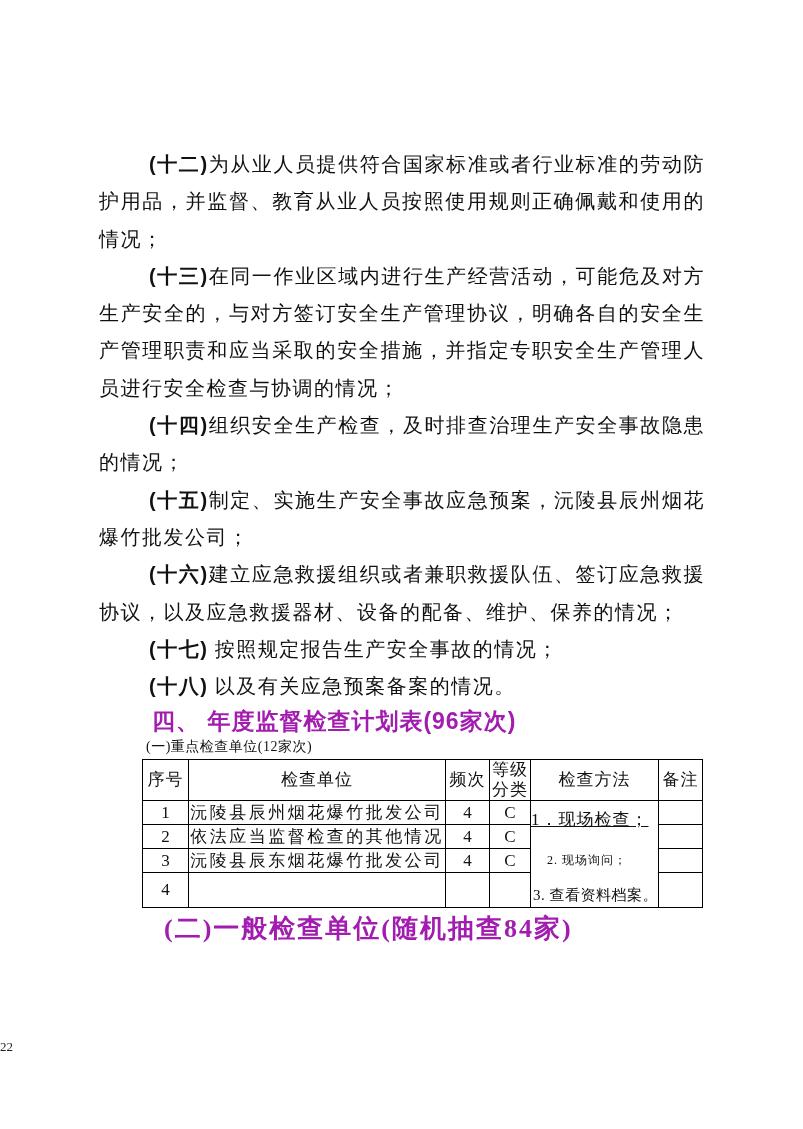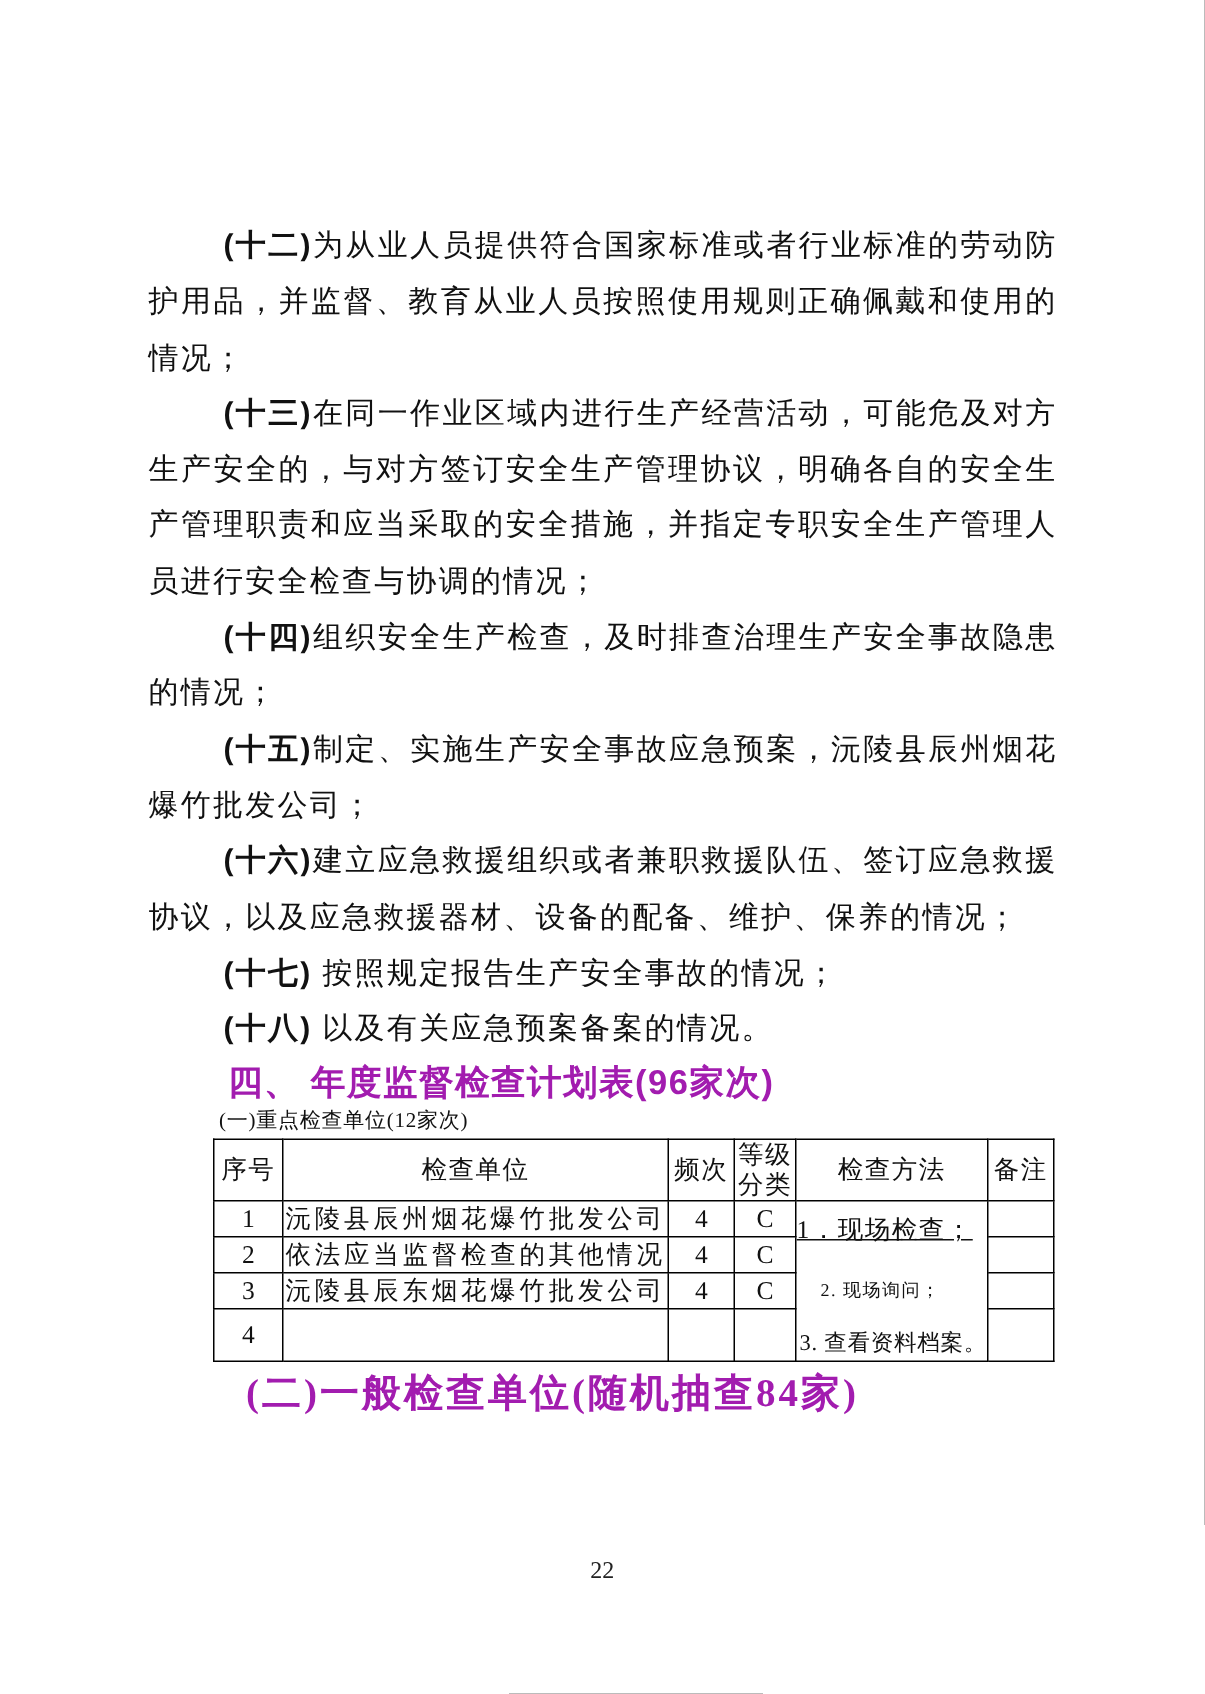--- a/index.html
+++ b/index.html
@@ -100,22 +100,22 @@
     letter-spacing: 2px;
     color: #a21caf;
     white-space: nowrap;
   }
   
   .page-num {
     position: absolute;
     left: 0;
     top: 1039px;
     width: 100%;
-    text-align: center;
-    font-size: 16px;
+    text-align: left;
+    font-size: 13px;
     color: #222;
   }
 </style>
 </head>
 <body>
 
 <div class="page">
 
   <div class="body-text">
     <p class="para"><span class="marker">(十二)</span><span>为从业人员提供符合国家标准或者行业标准的劳动防护用品，并监督、教育从业人员按照使用规则正确佩戴和使用的情况；</span></p>

